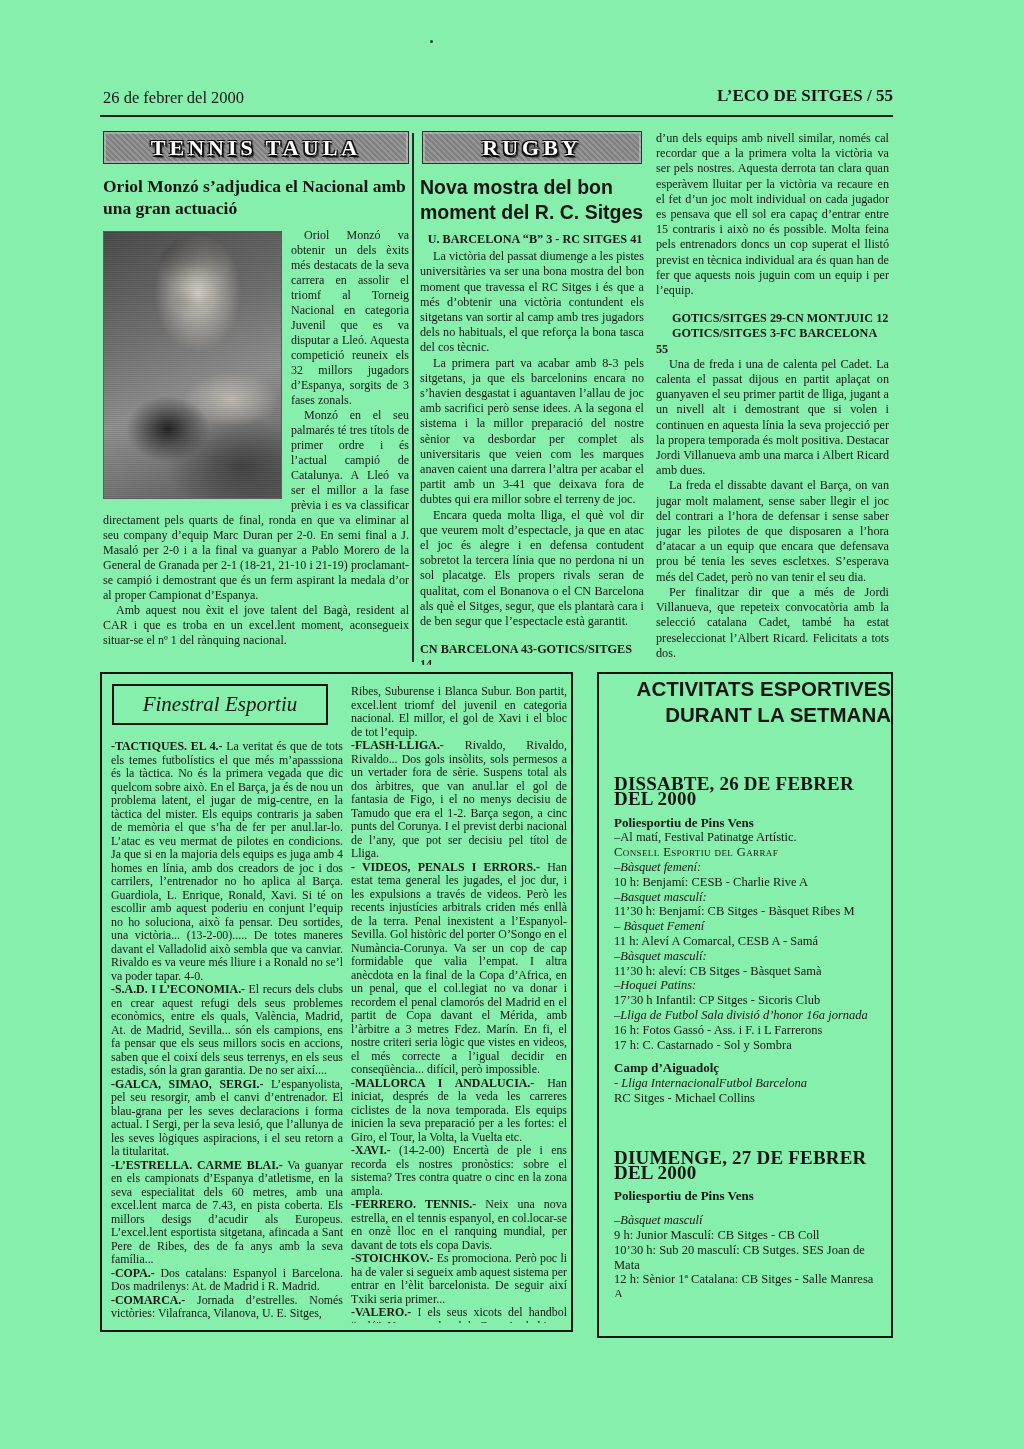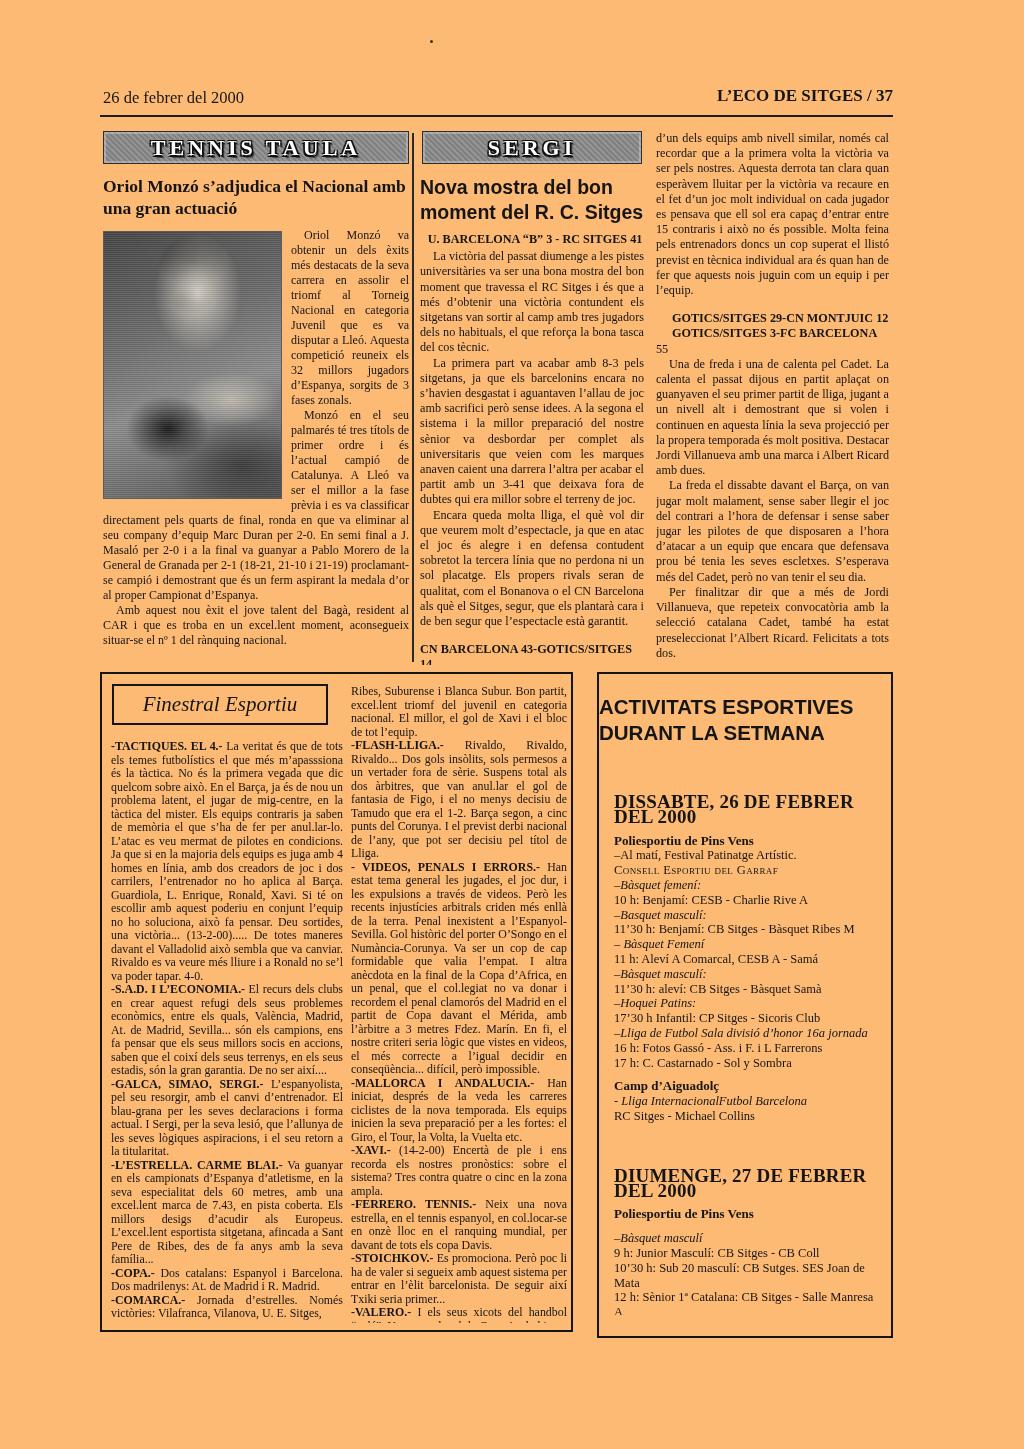--- a/index.html
+++ b/index.html
@@ -1,16 +1,16 @@
 <!DOCTYPE html>
 <html lang="ca"><head>
 <meta charset="utf-8">
 <style>
   html,body{margin:0;padding:0;background:#e9e9e6;}
-  .page{position:relative;width:1024px;height:1449px;margin:0 auto;background:#fdba74;
+  .page{position:relative;width:1024px;height:1449px;margin:0 auto;background:#86efac;
         font-family:"Liberation Serif","DejaVu Serif",serif;color:#151515;overflow:hidden;}
 
   
   .hdr-date{position:absolute;left:103px;top:88px;font-size:16.5px;}
   .hdr-masthead{position:absolute;right:131px;top:86px;font-size:17px;font-weight:bold;}
   .hdr-rule{position:absolute;left:100px;top:115px;width:793px;height:2px;background:#1c1c1c;}
   .artifact-dot{position:absolute;left:430px;top:40px;width:3px;height:3px;background:#333;border-radius:50%;}
 
   
   .col-left{position:absolute;left:103px;top:131px;width:306px;height:535px;overflow:hidden;}
@@ -43,75 +43,75 @@
       linear-gradient(160deg,#474747 0%,#6d6d6d 35%,#8e8e8e 60%,#565656 100%);}
   .photo::after{content:"";display:block;width:100%;height:100%;
     background:repeating-linear-gradient(0deg,rgba(255,255,255,.06) 0 1px,rgba(0,0,0,.07) 1px 2px);}
 
   
   .item-para{text-indent:13px;}
   .item-noindent{}
   .item-score{font-weight:bold;text-align:center;margin:1px 0 2px 6px;}
   .item-score2{font-weight:bold;text-align:left;margin-top:13px;}
   .item-score-indent{font-weight:bold;padding-left:16px;}
-  .item-score-left{font-weight:normal;}
+  .item-score-left{font-weight:bold;}
   .item-gap{height:13px;}
 
   
   .finestral{position:absolute;left:100px;top:672px;width:473px;height:660px;
     border:2px solid #151515;box-sizing:border-box;}
   .fin-title-box{position:absolute;left:10px;top:10px;width:212px;border:2px solid #151515;
     text-align:center;font-style:italic;font-weight:normal;font-size:21px;padding:6px 0;}
   .fin-col1{position:absolute;left:9px;top:66px;width:232px;height:582px;overflow:hidden;}
   .fin-col2{position:absolute;left:249px;top:11px;width:216px;height:638px;overflow:hidden;}
   .fin-text{font-size:11.9px;line-height:13.5px;text-align:justify;}
   .item-entry{margin:0;}
   .item-entry .lead{font-weight:bold;}
 
   
   .activities{position:absolute;left:597px;top:672px;width:296px;height:666px;
     border:2px solid #151515;box-sizing:border-box;}
   .act-title{font-family:"Liberation Sans","DejaVu Sans",sans-serif;font-weight:bold;
-    font-size:20.5px;line-height:26px;text-align:left;margin-top:20px;}
+    font-size:20.5px;line-height:26px;text-align:right;margin-top:2px;}
   .act-list{margin:13px 12px 0 15px;height:556px;overflow:hidden;font-size:12.5px;line-height:14.8px;}
   .item-date{font-weight:bold;font-size:19px;letter-spacing:.2px;margin-top:36px;}
   .item-venue{font-weight:bold;font-size:13px;}
   .item-caps{font-weight:normal;font-variant:small-caps;letter-spacing:.4px;}
   .item-league{font-style:italic;}
   .item-fixture{}
   .item-gap-s{height:9px;}
 </style>
 </head>
 <body>
 
 <div class="page">
 
   <div class="artifact-dot"></div>
 
   <div class="hdr-date">26 de febrer del 2000</div>
-  <div class="hdr-masthead">L’ECO DE SITGES / 37</div>
+  <div class="hdr-masthead">L’ECO DE SITGES / 55</div>
   <div class="hdr-rule"></div>
 
   <div class="col-left">
     <div class="banner">TENNIS TAULA</div>
     <div class="tennis-title">Oriol Monzó s’adjudica el Nacional amb una gran actuació</div>
     <div class="body-text">
       <div class="photo" title="fotografia: jugador de tennis taula durant el torneig"></div>
       <div>
           <div class="item-para">Oriol Monzó va obtenir un dels èxits més destacats de la seva carrera en assolir el triomf al Torneig Nacional en categoria Juvenil que es va disputar a Lleó. Aquesta competició reuneix els 32 millors jugadors d’Espanya, sorgits de 3 fases zonals.</div>
           <div class="item-para">Monzó en el seu palmarés té tres títols de primer ordre i és l’actual campió de Catalunya. A Lleó va ser el millor a la fase prèvia i es va classificar directament pels quarts de final, ronda en que va eliminar al seu company d’equip Marc Duran per 2-0. En semi final a J. Masaló per 2-0 i a la final va guanyar a Pablo Morero de la General de Granada per 2-1 (18-21, 21-10 i 21-19) proclamant-se campió i demostrant que és un ferm aspirant la medala d’or al proper Campionat d’Espanya.</div>
           <div class="item-para">Amb aquest nou èxit el jove talent del Bagà, resident al CAR i que es troba en un excel.lent moment, aconsegueix situar-se el nº 1 del rànquing nacional.</div>
         </div>
     </div>
   </div>
 
   <div class="divider-v"></div>
 
   <div class="col-mid">
-    <div class="banner mid">SERGI</div>
+    <div class="banner mid">RUGBY</div>
     <div class="rugby-title">Nova mostra del bon moment del R. C. Sitges</div>
     <div class="mid-text">
         <div class="item-score">U. BARCELONA “B” 3 - RC SITGES 41</div>
         <div class="item-para">La victòria del passat diumenge a les pistes universitàries va ser una bona mostra del bon moment que travessa el RC Sitges i és que a més d’obtenir una victòria contundent els sitgetans van sortir al camp amb tres jugadors dels no habituals, el que reforça la bona tasca del cos tècnic.</div>
         <div class="item-para">La primera part va acabar amb 8-3 pels sitgetans, ja que els barcelonins encara no s’havien desgastat i aguantaven l’allau de joc amb sacrifici però sense idees. A la segona el sistema i la millor preparació del nostre sènior va desbordar per complet als universitaris que veien com les marques anaven caient una darrera l’altra per acabar el partit amb un 3-41 que deixava fora de dubtes qui era millor sobre el terreny de joc.</div>
         <div class="item-para">Encara queda molta lliga, el què vol dir que veurem molt d’espectacle, ja que en atac el joc és alegre i en defensa contudent sobretot la tercera línia que no perdona ni un sol placatge. Els propers rivals seran de qualitat, com el Bonanova o el CN Barcelona als què el Sitges, segur, que els plantarà cara i de ben segur que l’espectacle està garantit.</div>
         <div class="item-score2">CN BARCELONA 43-GOTICS/SITGES 14</div>
       </div>
   </div>
 

